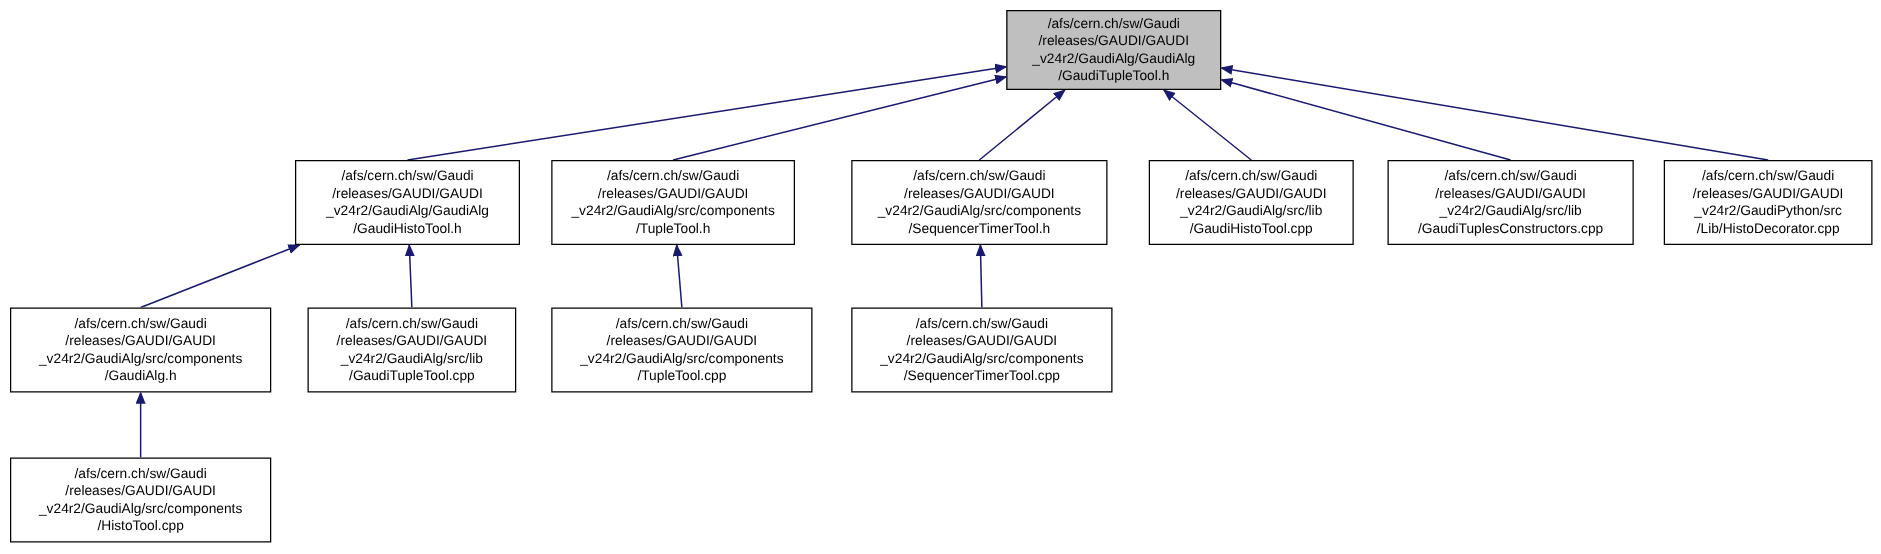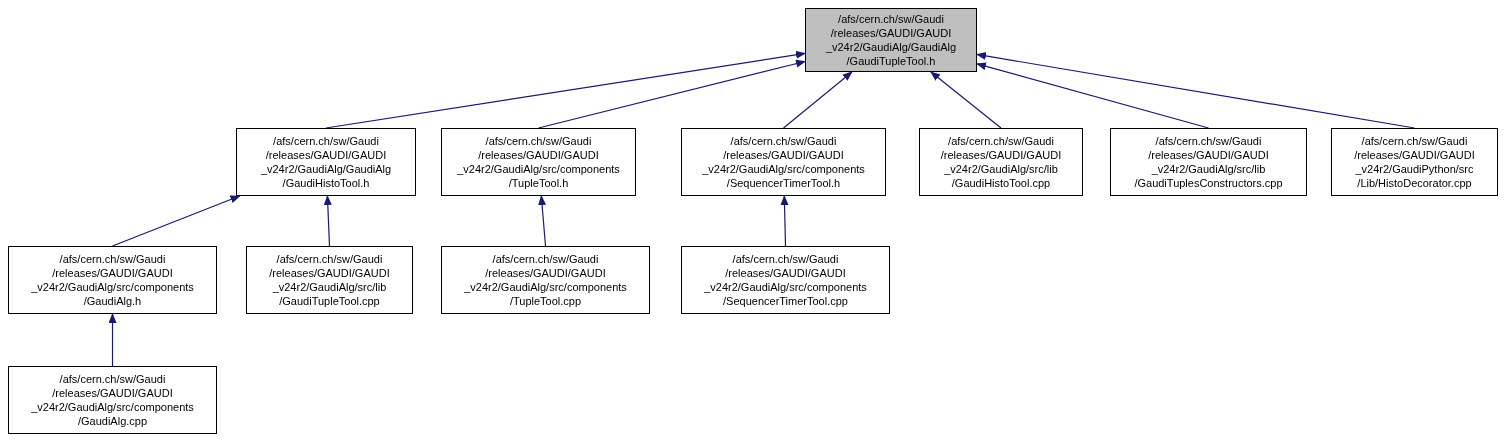--- a/index.html
+++ b/index.html
@@ -133,15 +133,15 @@
     <div class="graph-node" style="left: 681px; top: 246px; width: 209px; height: 68px;">
       <span class="node-line">/afs/cern.ch/sw/Gaudi</span>
       <span class="node-line">/releases/GAUDI/GAUDI</span>
       <span class="node-line">_v24r2/GaudiAlg/src/components</span>
       <span class="node-line">/SequencerTimerTool.cpp</span>
     </div>
     <div class="graph-node" style="left: 8px; top: 366px; width: 209px; height: 68px;">
       <span class="node-line">/afs/cern.ch/sw/Gaudi</span>
       <span class="node-line">/releases/GAUDI/GAUDI</span>
       <span class="node-line">_v24r2/GaudiAlg/src/components</span>
-      <span class="node-line">/GaudiAlg.cpp</span>
+      <span class="node-line">/HistoTool.cpp</span>
     </div>
   </div>
 
 </body></html>

